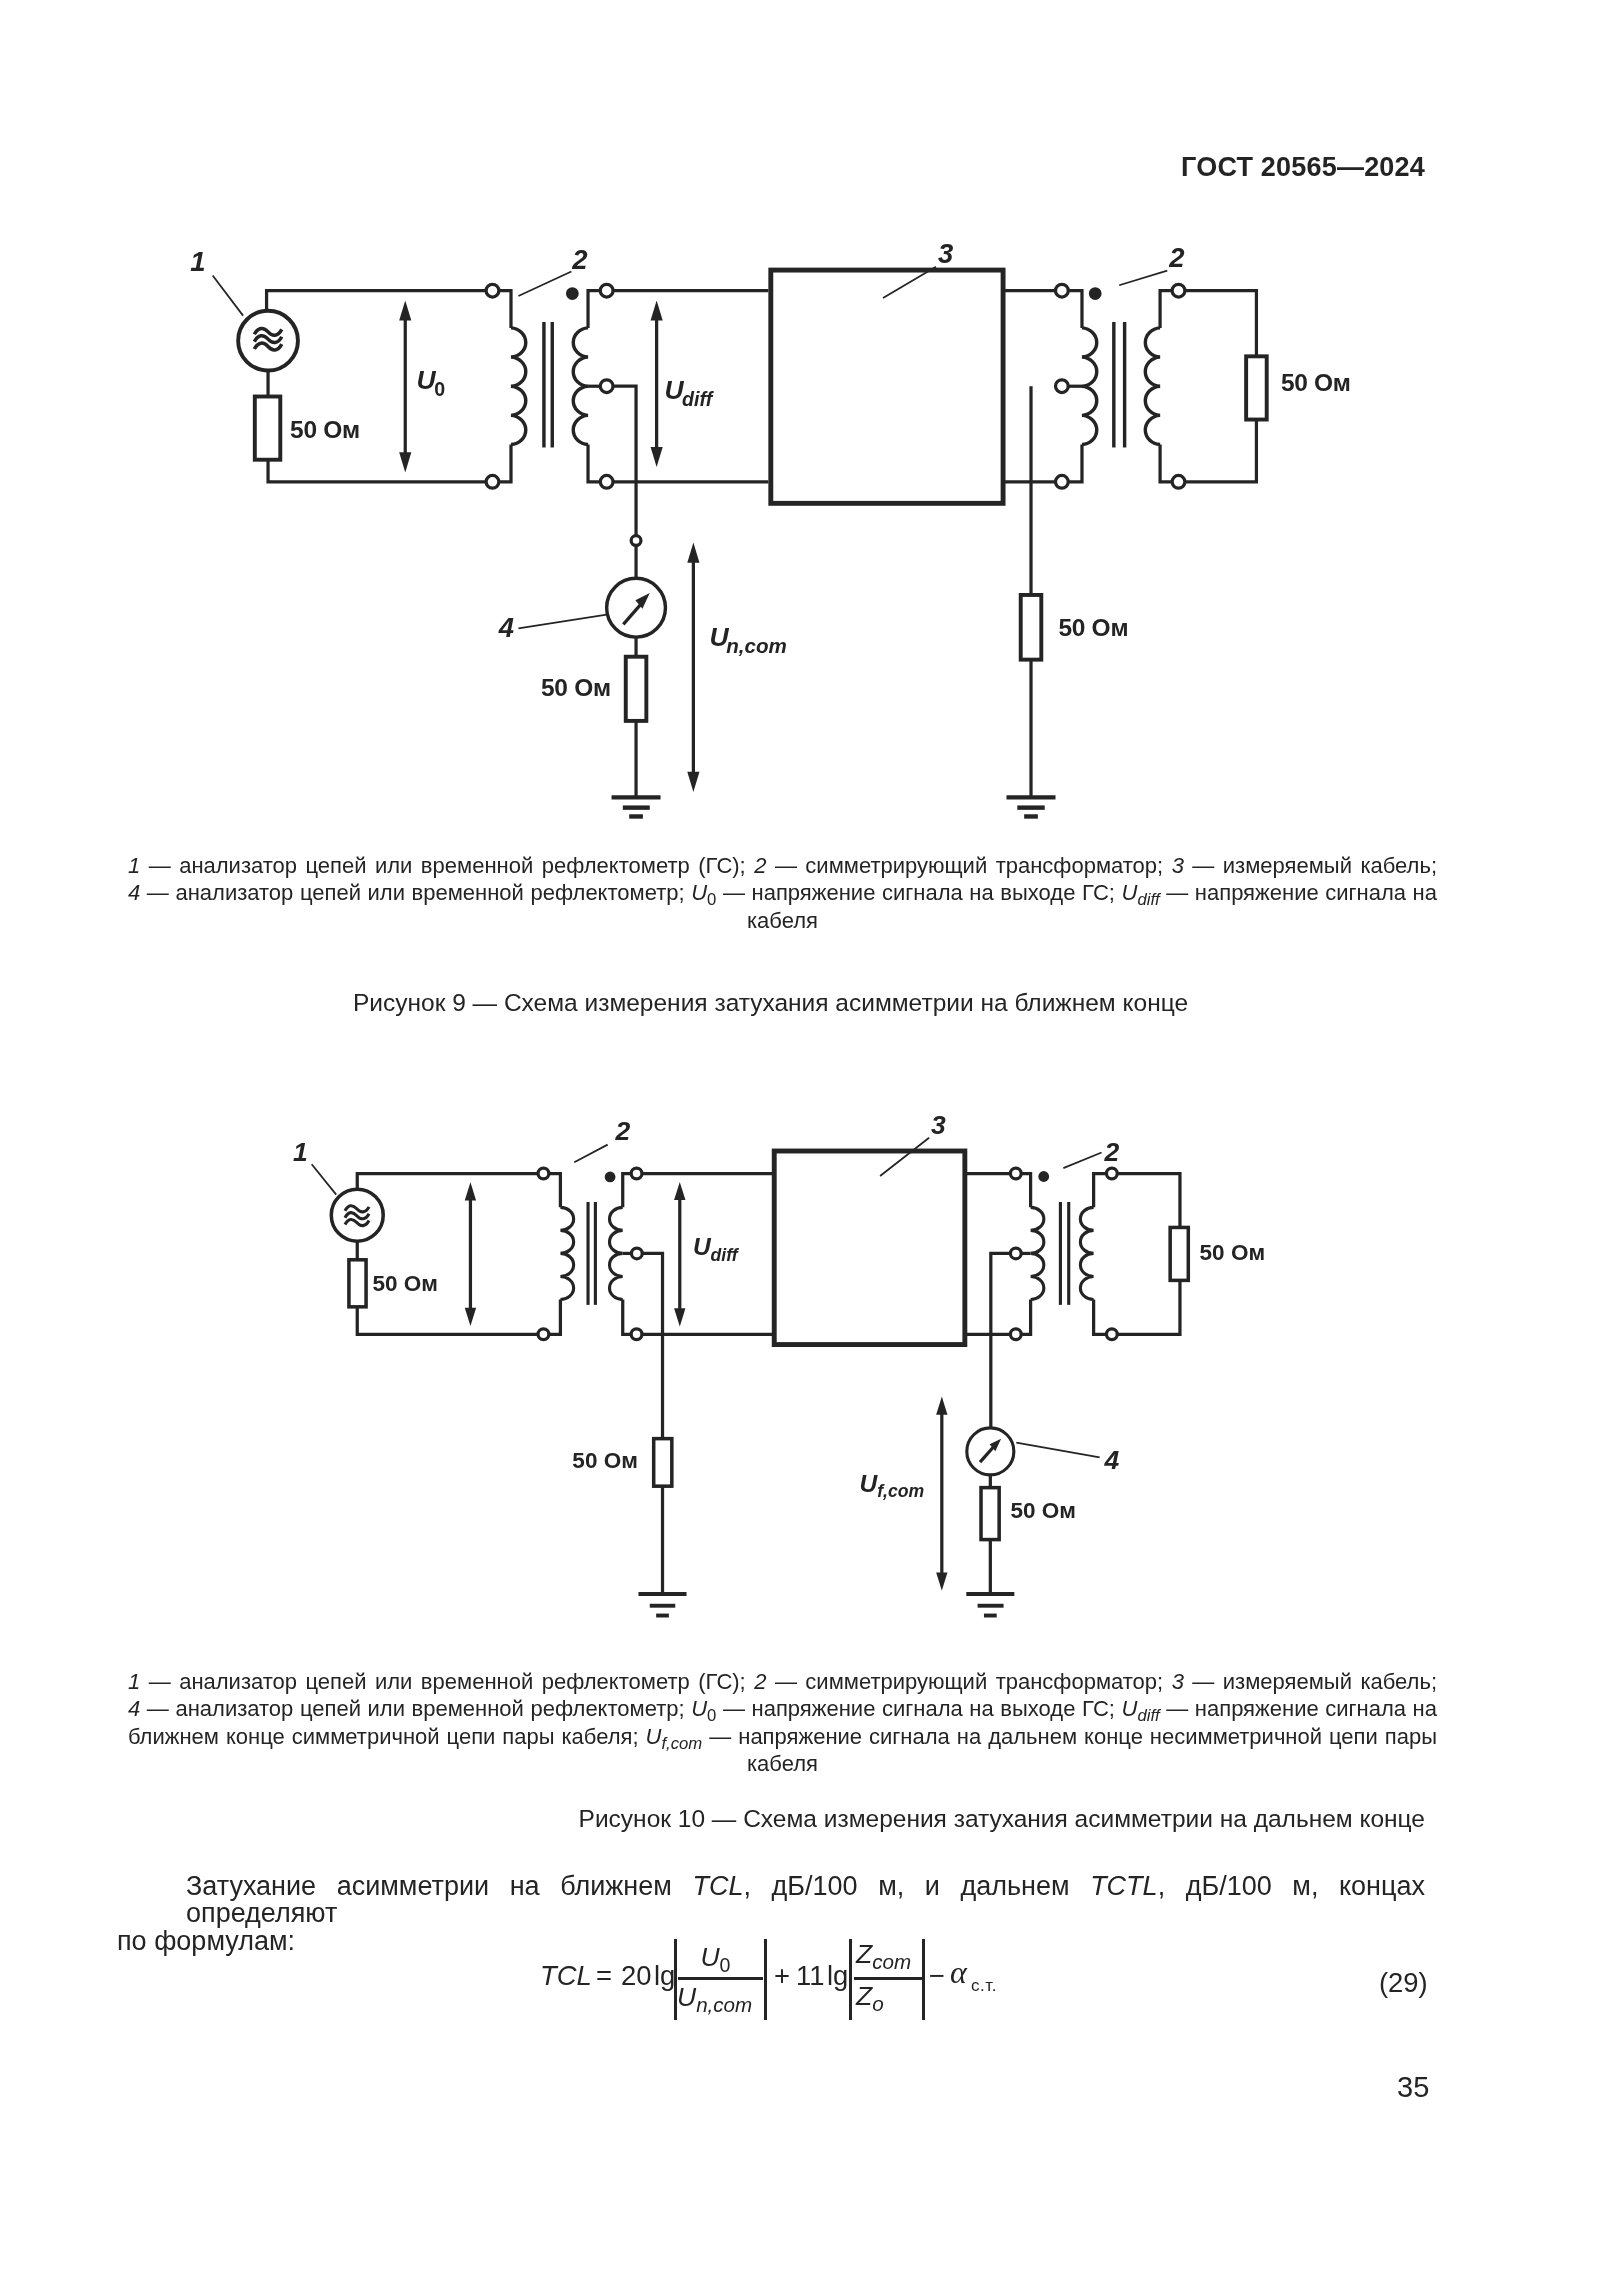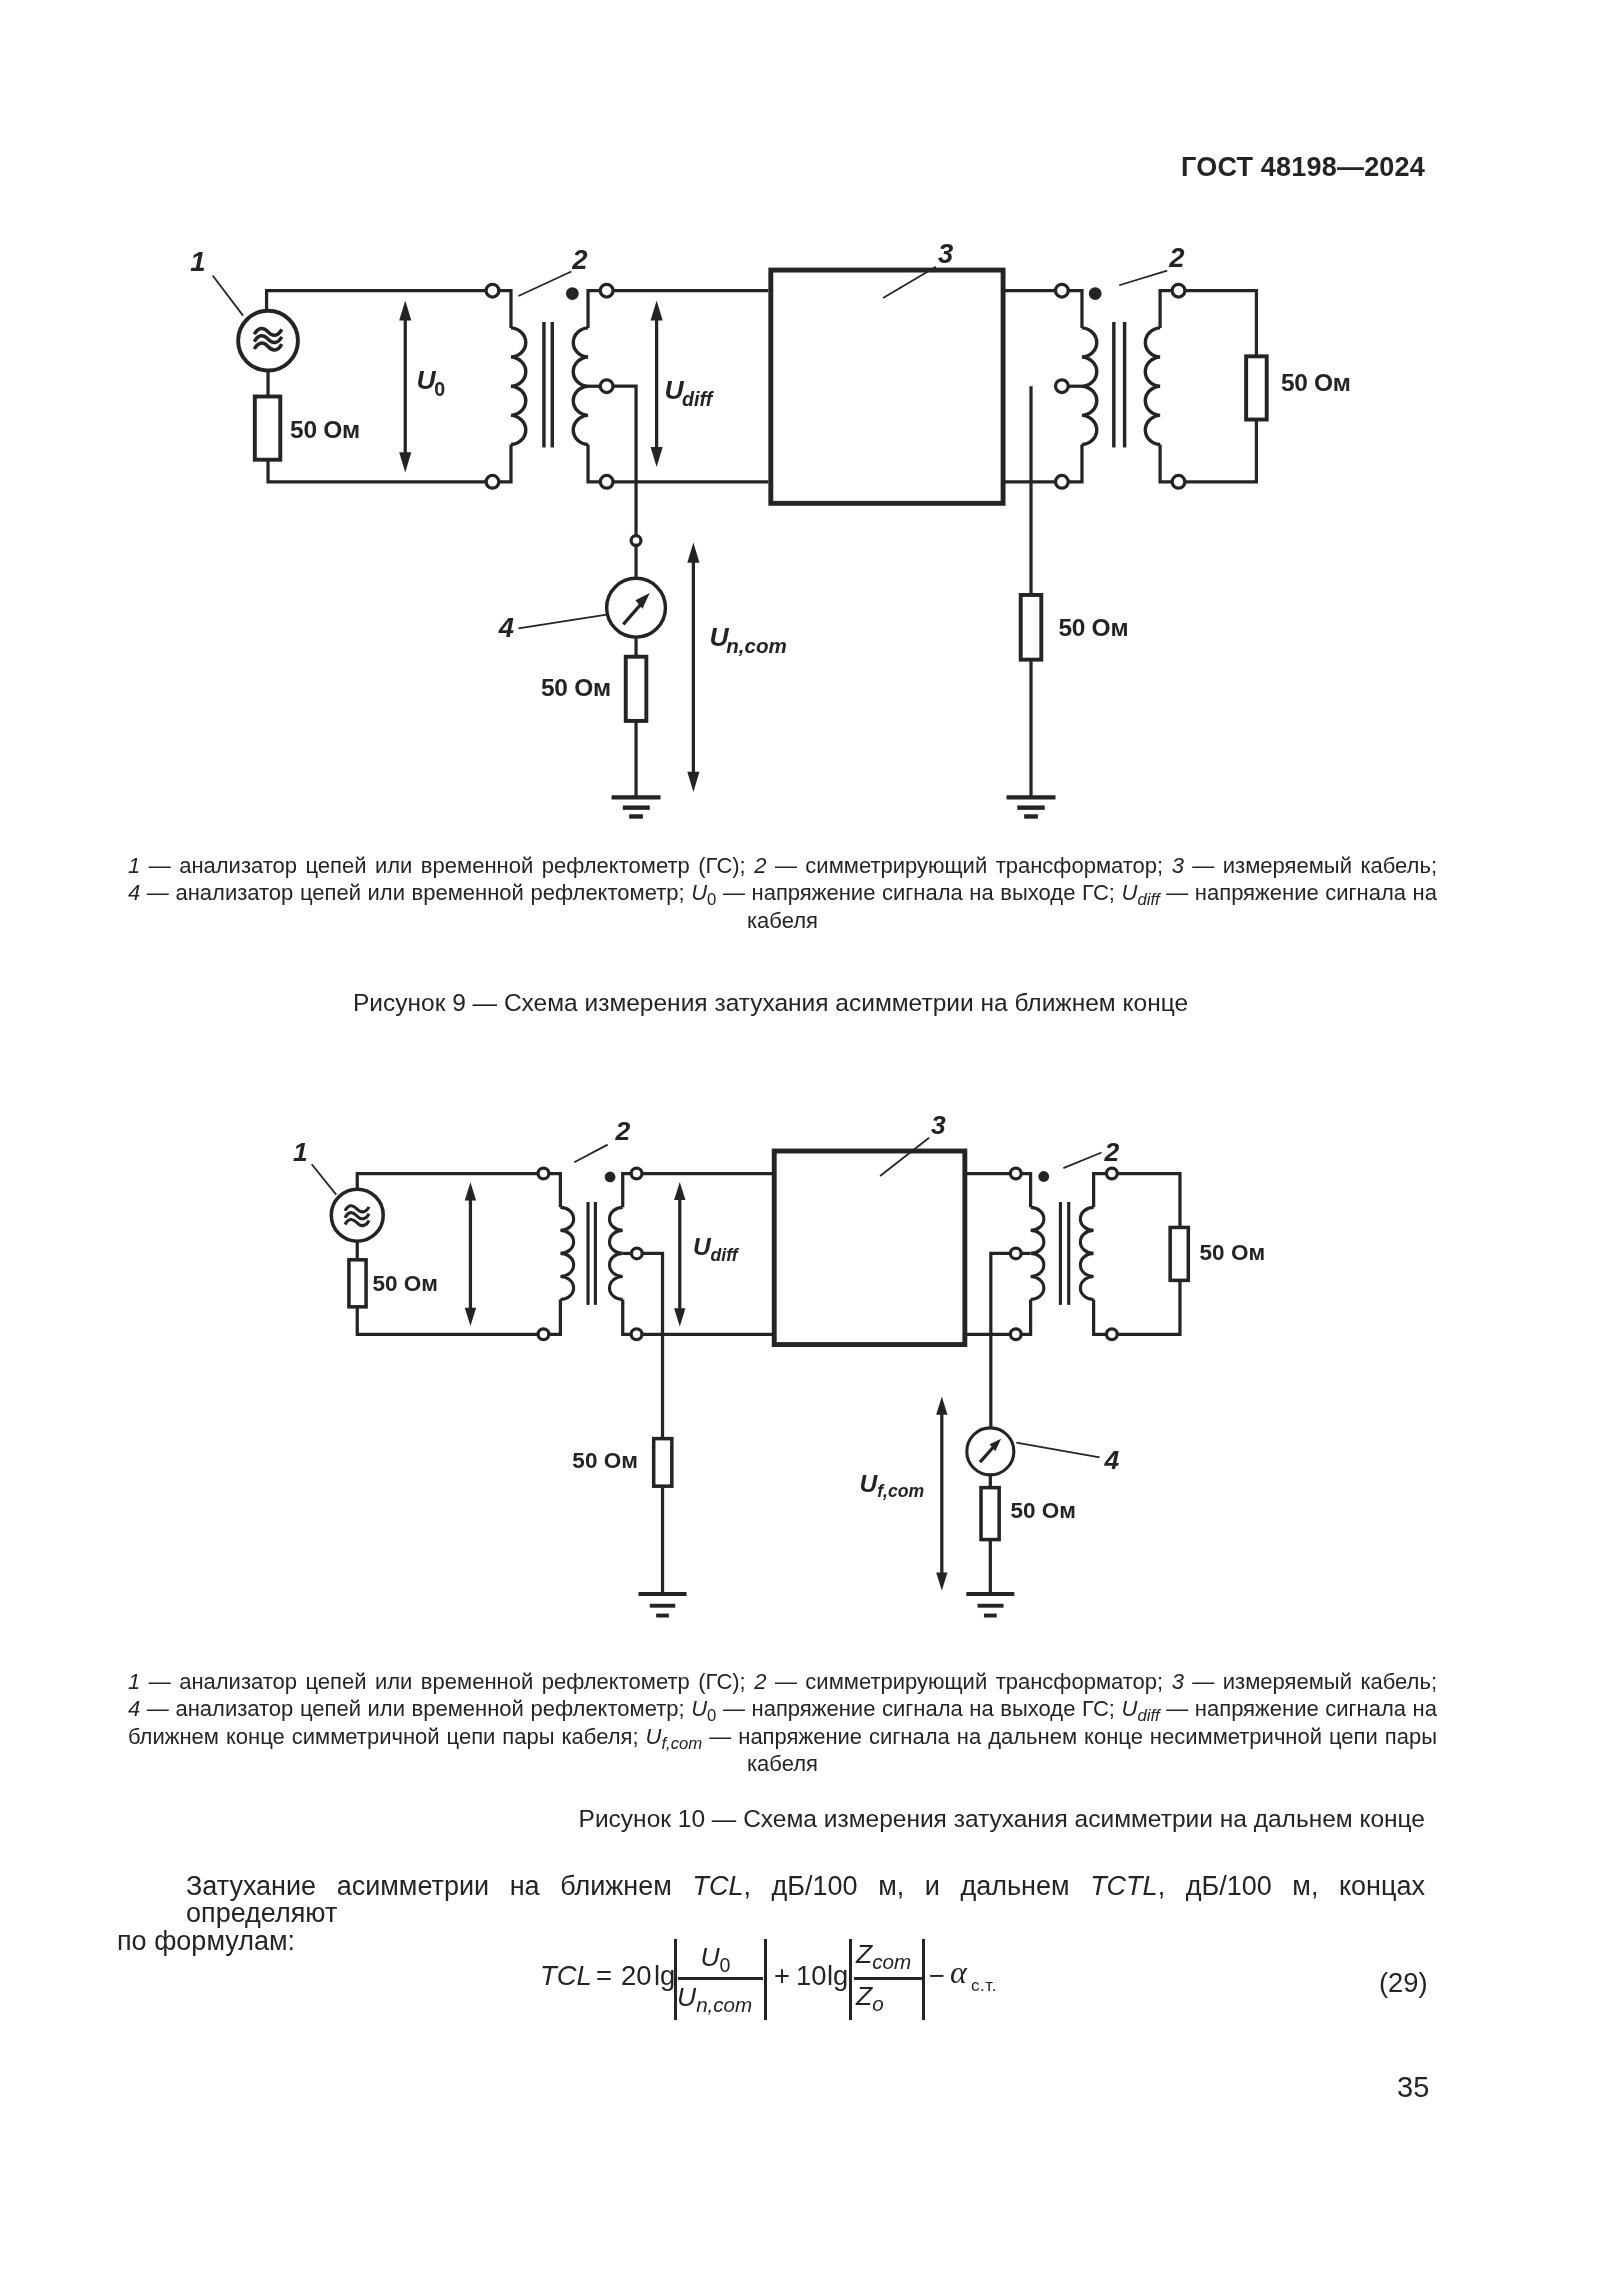--- a/index.html
+++ b/index.html
@@ -20,21 +20,21 @@
   .fm i{font-style:italic;}
   .vbar{position:absolute;width:3.4px;background:#242424;}
   .fbar{position:absolute;height:2.9px;background:#242424;}
   .fr{position:absolute;text-align:center;font-size:26.5px;line-height:27.4px;white-space:nowrap;}
   .fr sub{line-height:0;}
 </style>
 </head>
 <body>
 <div class="page">
 
-  <div class="abs hdr" style="right:196px;top:154px;">ГОСТ 48198—2024</div>
+  <div class="abs hdr" style="right:196px;top:154px;">ГОСТ 20565—2024</div>
 
   <svg class="fsvg" style="top:0;" width="1621" height="843" viewBox="0 0 1654 860">
     <g stroke="#242424" stroke-width="3.3" fill="none">
 
       <g>
           <text x="194" y="276" font-family="Liberation Sans" font-size="28" font-weight="bold" font-style="italic" fill="#242424" stroke="none">1</text>
       <line x1="217" y1="281" x2="248" y2="322" stroke-width="1.8"></line>
         </g>
 
       <g>
@@ -398,21 +398,21 @@
   <div class="fm" style="left:540px;top:1962px;"><i>TCL</i></div>
   <div class="fm" style="left:596px;top:1962px;">=</div>
   <div class="fm" style="left:621px;top:1962px;">20</div>
   <div class="fm" style="left:654px;top:1962px;">lg</div>
   <div class="vbar" style="left:674px;top:1939px;height:81px;"></div>
   <div class="fr" style="left:677px;width:77px;top:1944px;"><i>U</i><sub style="font-size:19.6px;vertical-align:-5.9px;">0</sub></div>
   <div class="fbar" style="left:678px;top:1977px;width:85px;"></div>
   <div class="fr" style="left:677px;width:74px;top:1984px;"><i>U<sub style="font-size:20.6px;vertical-align:-5.9px;">n,com</sub></i></div>
   <div class="vbar" style="left:764px;top:1939px;height:81px;"></div>
   <div class="fm" style="left:774px;top:1962px;">+</div>
-  <div class="fm" style="left:796px;top:1962px;">10</div>
+  <div class="fm" style="left:796px;top:1962px;">11</div>
   <div class="fm" style="left:827px;top:1962px;">lg</div>
   <div class="vbar" style="left:849px;top:1939px;height:81px;"></div>
   <div class="fr" style="left:856px;width:69px;top:1941px;text-align:left;"><i>Z<sub style="font-size:20.6px;vertical-align:-5.9px;">com</sub></i></div>
   <div class="fbar" style="left:854px;top:1977px;width:69px;"></div>
   <div class="fr" style="left:856px;width:69px;top:1983px;text-align:left;"><i>Z<sub style="font-size:20.6px;vertical-align:-5.9px;">o</sub></i></div>
   <div class="vbar" style="left:922px;top:1939px;height:81px;"></div>
   <div class="fm" style="left:929px;top:1962px;">−</div>
   <div class="fm" style="left:950px;top:1959px;font-family:'Liberation Serif',serif;font-style:italic;font-size:32px;">α</div>
   <div class="fm" style="left:971px;top:1972px;font-size:17px;line-height:27.4px;letter-spacing:0.5px;">с.т.</div>
 

